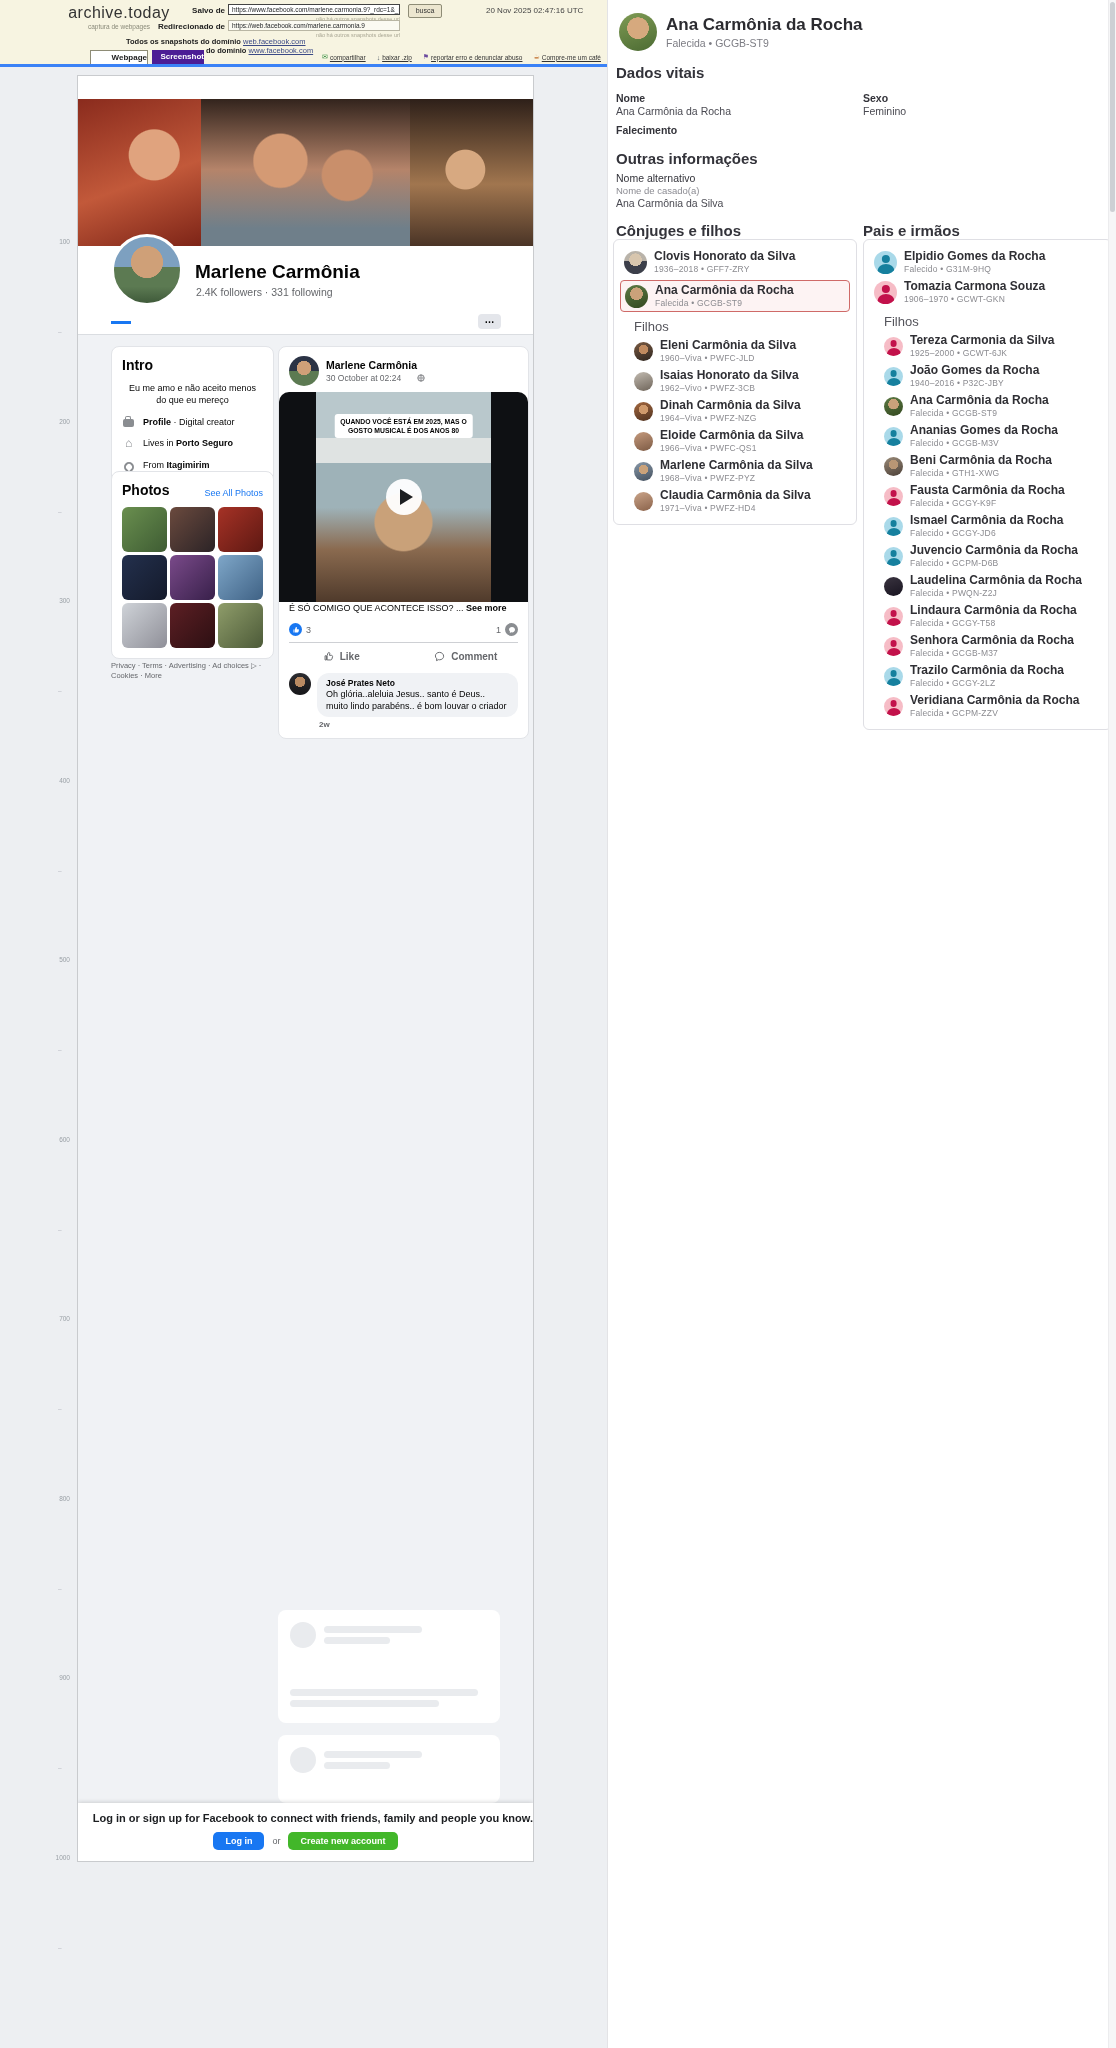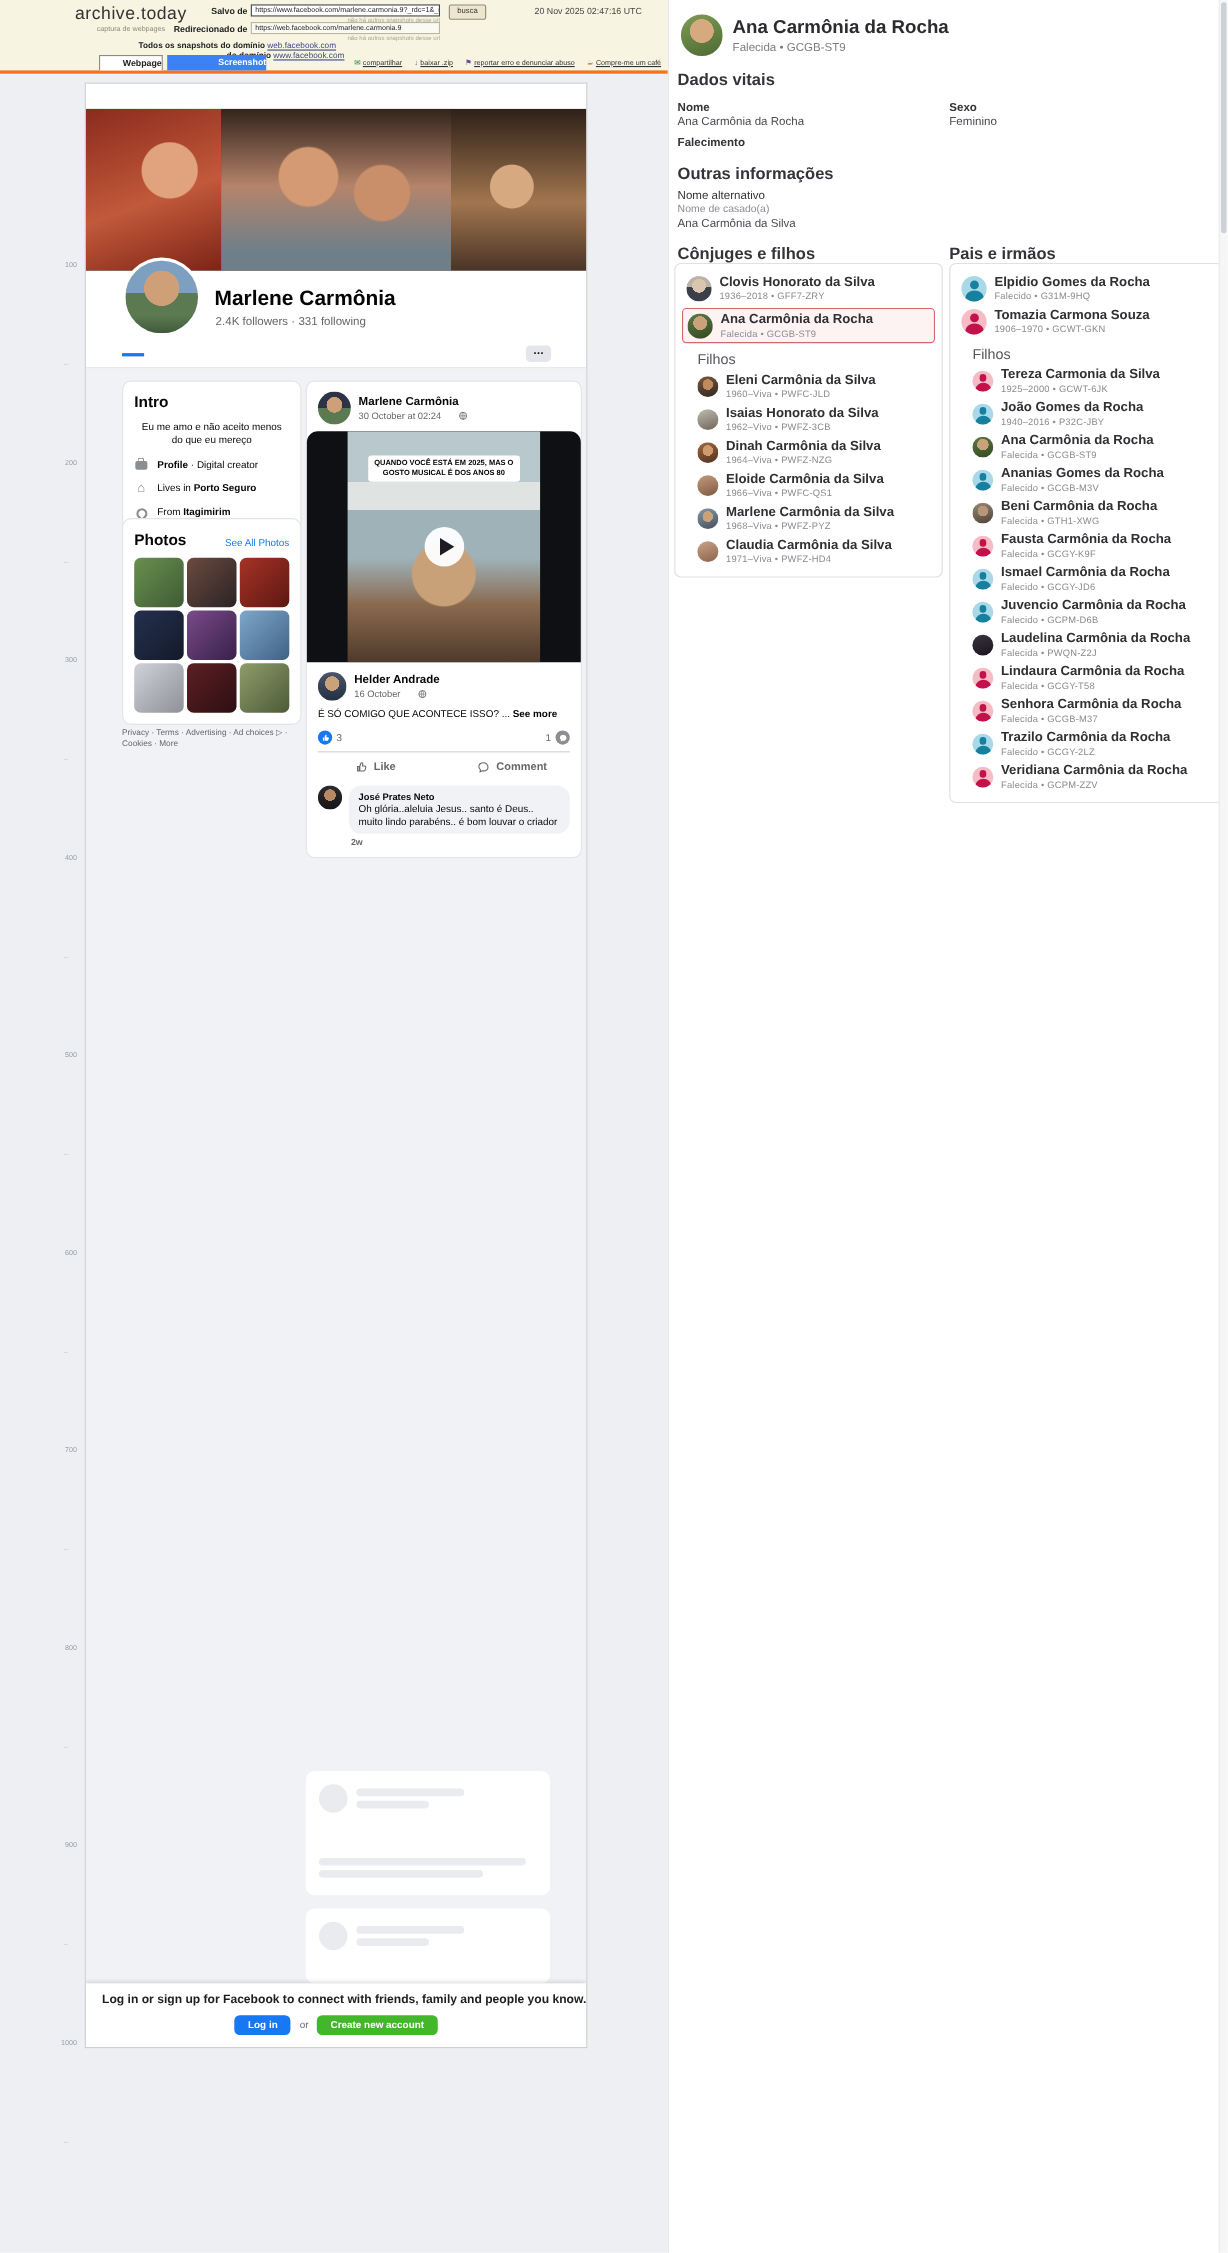--- a/index.html
+++ b/index.html
@@ -1,21 +1,21 @@
 <!DOCTYPE html>
 <html><head>
 <meta charset="utf-8">
 <style>
   html,body{margin:0;padding:0}
   body{width:1116px;height:2048px;position:relative;overflow:hidden;background:#fff;
        font-family:"Liberation Sans","DejaVu Sans",sans-serif;color:#1c1e21}
 
   
   #arch{position:absolute;left:0;top:0;width:607px;height:64px;background:#f7f4e1;
-        border-bottom:3px solid #f97316;z-index:5}
+        border-bottom:3px solid #3b82f6;z-index:5}
   #arch-logo{position:absolute;left:64px;top:4px;width:110px;text-align:center}
   #arch-logo .wordmark{font-size:16px;color:#333;letter-spacing:.5px}
   #arch-logo .tagline{font-size:6.5px;color:#8a8a7a;margin-top:1px}
   .arch-label{position:absolute;font-size:8px;font-weight:bold;color:#222;text-align:right}
   #lbl-saved{left:120px;top:6px;width:105px}
   #lbl-redir{left:120px;top:22px;width:105px}
   .arch-input{position:absolute;left:228px;width:172px;height:11px;font-size:6.5px;
               padding:1px 3px;box-sizing:border-box;white-space:nowrap;overflow:hidden}
   #inp-saved{top:4px;background:#fff;border:1px solid #444}
   #inp-redir{top:20px;background:#fbfaf2;border:1px solid #b9b6a4}
@@ -25,21 +25,21 @@
              border:1px solid #8e8c76;border-radius:2px;font-size:7px;color:#333;
              text-align:center;line-height:11px}
   #arch-date{position:absolute;left:486px;top:6px;font-size:8px;color:#444}
   #snaps{position:absolute;left:126px;top:37px;font-size:7.5px;color:#222;line-height:9px}
   #snaps b{font-weight:bold}
   #snaps a{color:#3b4a86;text-decoration:underline}
   #snaps .l2{margin-left:80px}
   .arch-tab{position:absolute;top:50px;height:14px;font-size:8px;font-weight:bold;
             text-align:right;line-height:14px;box-sizing:border-box}
   #tab-webpage{left:90px;width:58px;background:#fff;border:1px solid #8e8c76;border-bottom:none;color:#222;z-index:6}
-  #tab-screenshot{left:152px;width:90px;background:#3b82f6;color:#fff}
+  #tab-screenshot{left:152px;width:52px;background:#4c1d95;color:#fff}
   #arch-links{position:absolute;left:322px;top:53px;width:282px;display:flex;gap:11px;font-size:6.5px}
   .arch-link{display:flex;align-items:center;gap:2px;color:#333;white-space:nowrap}
   .arch-link .lk-ic{font-size:7px}
   .arch-link .lk-ic.c0{color:#2e8b3a}.arch-link .lk-ic.c1{color:#55606a}
   .arch-link .lk-ic.c2{color:#6b4a9e}.arch-link .lk-ic.c3{color:#c06c2a}
   .arch-link .lk-tx{text-decoration:underline}
 
   
   #leftbg{position:absolute;left:0;top:67px;width:607px;height:1981px;background:#edeff2}
   .ruler-num{position:absolute;left:40px;width:30px;text-align:right;font-size:6.5px;color:#9aa0a6}
@@ -380,33 +380,20 @@
       </div>
     </div>
     <div id="video">
       <div id="vid-img"></div>
       <div id="vid-pill">
         <div>QUANDO VOCÊ ESTÁ EM 2025, MAS O</div>
         <div>GOSTO MUSICAL É DOS ANOS 80</div>
       </div>
       <div id="play"></div>
     </div>
-    <div class="post-head">
-      <div class="attr-av"></div>
-      <div>
-        <div class="pa-name">Helder Andrade</div>
-        <div class="pa-meta">
-            <span>16 October</span>
-          <svg width="8" height="8" viewBox="0 0 10 10">
-              <circle cx="5" cy="5" r="4" fill="none" stroke="#65676b"></circle>
-              <path d="M1 5h8M5 1c1.6 1.2 1.6 6.8 0 8M5 1c-1.6 1.2-1.6 6.8 0 8" fill="none" stroke="#65676b" stroke-width=".7"></path>
-            </svg>
-        </div>
-      </div>
-    </div>
     <div id="caption">
       <span>É SÓ COMIGO QUE ACONTECE ISSO? ...</span> <b>See more</b>
     </div>
     <div id="react">
       <div class="r-left">
         <span class="r-bubble like">
           <svg width="8" height="8" viewBox="0 0 16 16">
               <path fill="#fff" d="M3 7h2v6H3zM6 13h5.2c.9 0 1.6-.6 1.8-1.4l.9-3.4c.2-1-.6-1.9-1.6-1.9H9.4l.5-2.5c.1-.9-.5-1.7-1.4-1.7-.5 0-.9.3-1.1.7L6 6.5V13z"></path>
             </svg>
         </span>

